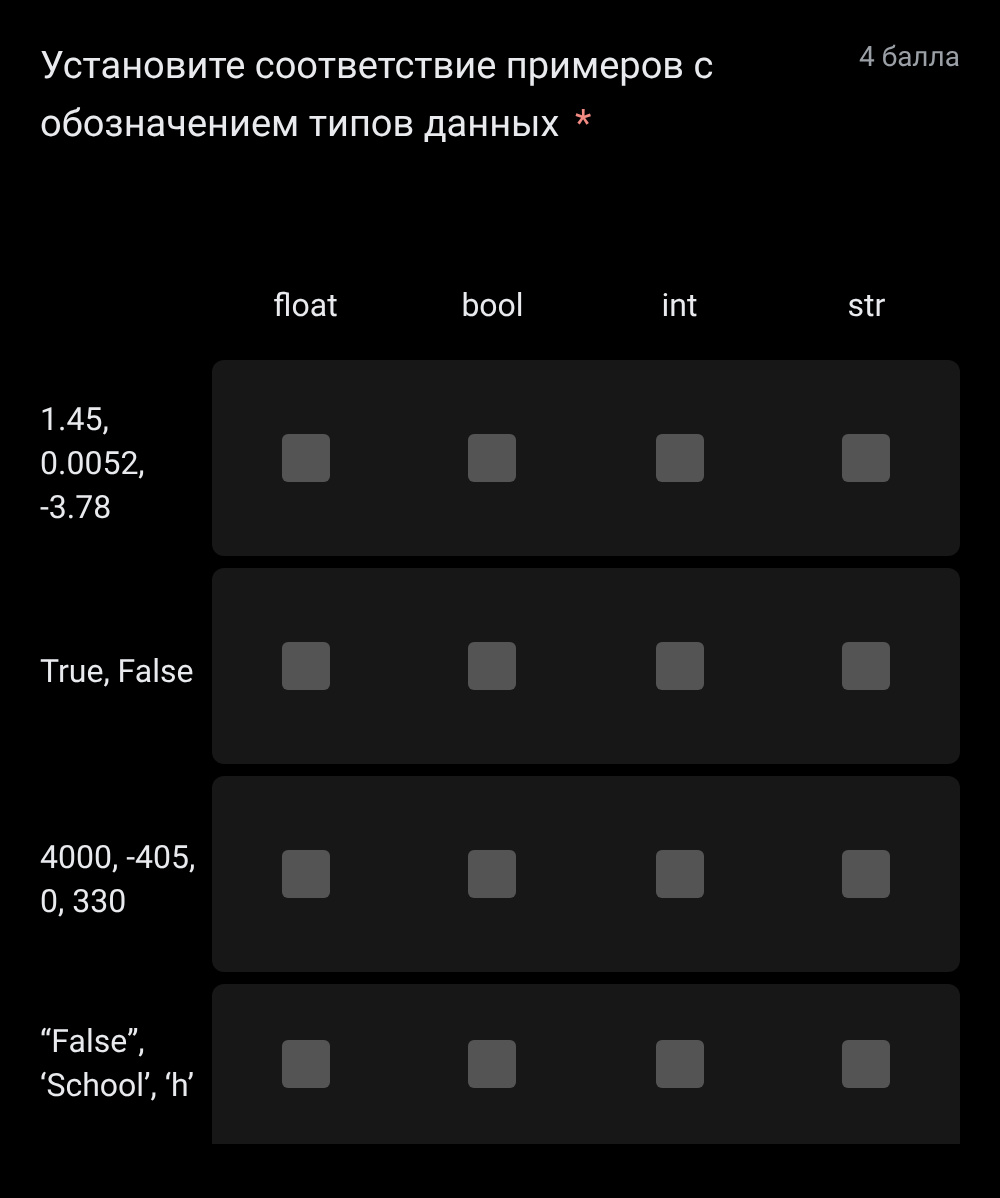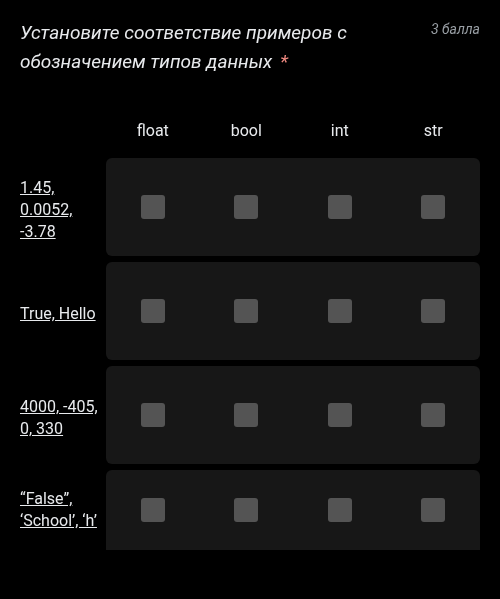--- a/index.html
+++ b/index.html
@@ -12,40 +12,39 @@
     overflow: hidden;
   }
   .container {
     padding: 18px 20px 0 20px;
   }
   .header-row {
     display: flex;
     justify-content: space-between;
     align-items: flex-start;
     gap: 0;
-    font-style: italic;
   }
   .question {
     font-size: 19px;
     line-height: 1.55;
     color: #e8eaed;
     flex: 1;
   }
   .required {
     color: #f28b82;
     margin-left: 3px;
   }
   .points {
     font-size: 14px;
     color: #9aa0a6;
     white-space: nowrap;
     padding-top: 3px;
   }
   .grid-wrap {
-    margin-top: 44px;
+    margin-top: 66px;
   }
   .grid {
     display: grid;
     grid-template-columns: 86px repeat(4, 1fr);
     align-items: center;
   }
   .col-header-row {
     display: contents;
   }
   .col-header {
@@ -55,21 +54,20 @@
     padding-bottom: 18px;
   }
   .col-header.spacer {
     
   }
   .data-row {
     display: contents;
   }
   .row-label-cell {
     padding: 10px 4px 10px 0;
-    text-decoration: underline;
   }
   .row-label {
     font-size: 16px;
     line-height: 1.35;
     color: #e8eaed;
     word-break: break-word;
   }
   .choice-cell {
     background: #171717;
     height: 98px;
@@ -92,21 +90,21 @@
 </style>
 </head>
 <body>
 
 <div class="container">
   <div class="header-row">
     <div class="question">
       <span>Установите соответствие примеров с обозначением типов данных</span>
       <span class="required">*</span>
     </div>
-    <div class="points">3 балла</div>
+    <div class="points">4 балла</div>
   </div>
 
   <div class="grid-wrap">
     <div class="grid">
 
       <div class="col-header-row">
         <div class="col-header spacer"></div>
         <div class="col-header">float</div>
         <div class="col-header">bool</div>
         <div class="col-header">int</div>
@@ -126,21 +124,21 @@
         <div class="choice-cell">
             <div class="choice-box"></div>
           </div>
         <div class="choice-cell last">
             <div class="choice-box"></div>
           </div>
       </div>
 
       <div class="data-row">
         <div class="row-label-cell">
-          <div class="row-label">True, Hello</div>
+          <div class="row-label">True, False</div>
         </div>
         <div class="choice-cell first">
             <div class="choice-box"></div>
           </div>
         <div class="choice-cell">
             <div class="choice-box"></div>
           </div>
         <div class="choice-cell">
             <div class="choice-box"></div>
           </div>

